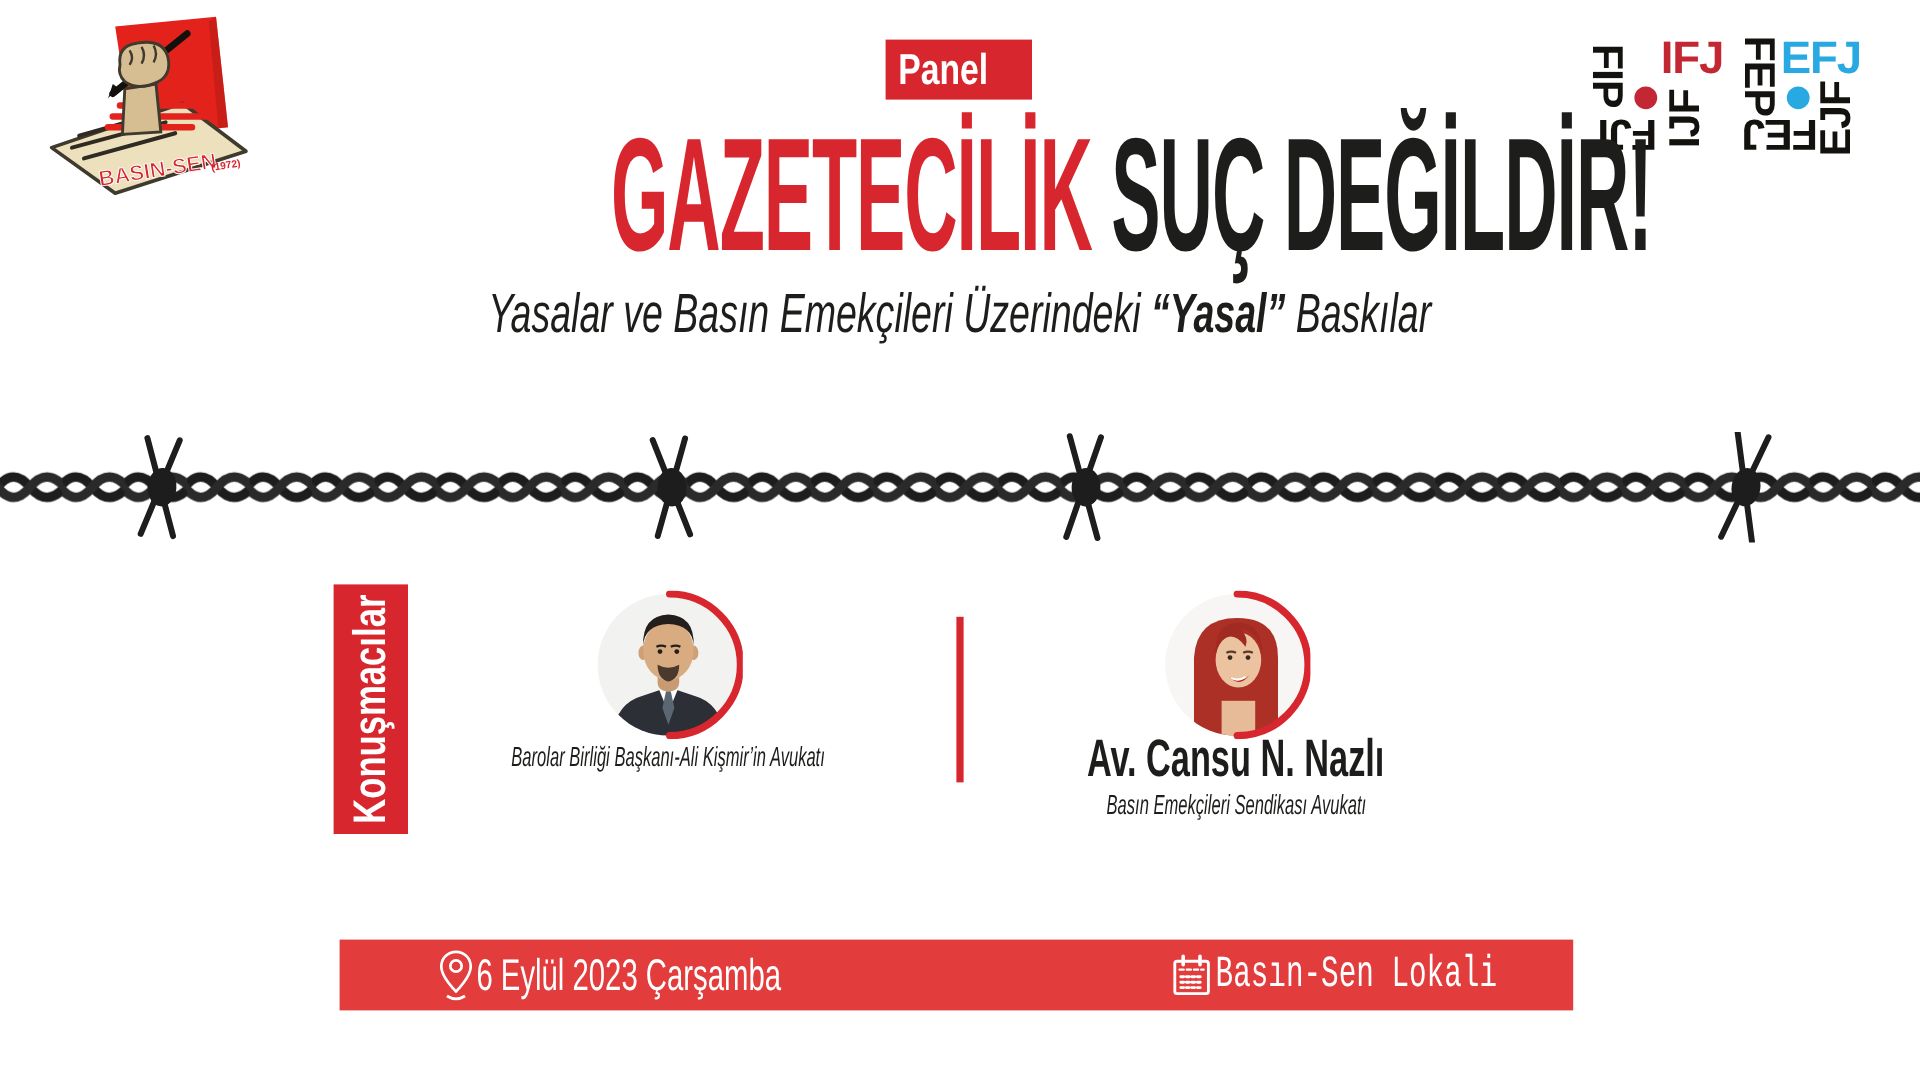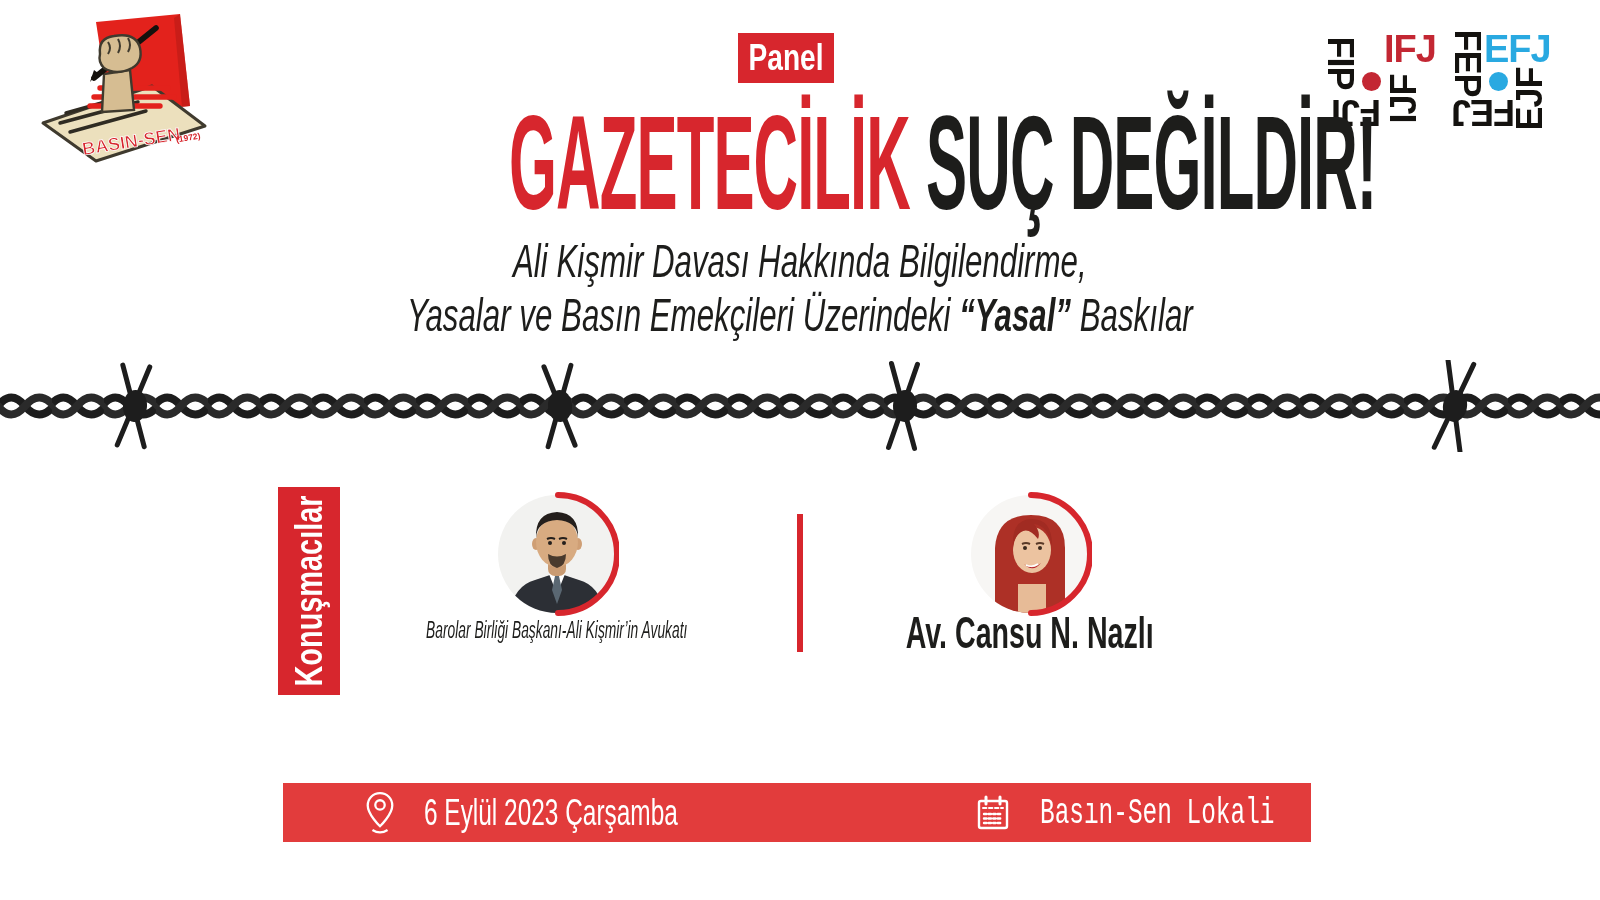--- a/index.html
+++ b/index.html
@@ -7,21 +7,21 @@
     position:relative;width:1600px;height:900px;overflow:hidden;background:#fff;
     font-family:"Liberation Sans","DejaVu Sans",sans-serif;
   }
   .cx{display:inline-block;white-space:nowrap;transform:scaleX(var(--sx,1));transform-origin:50% 50%;}
   .cx-l{transform-origin:0 50%;}
 
   
   .union-logo{position:absolute;left:38px;top:12px;width:172px;height:152px;}
 
   
-  .badge{position:absolute;left:738px;top:33px;width:96px;height:50px;
+  .badge{position:absolute;left:738px;top:33px;width:122px;height:50px;
     background:var(--red,#d7262d);display:flex;align-items:center;justify-content:flex-start;}
   .badge span{color:#fff;font-weight:700;font-size:36px;}
 
   
   .title{position:absolute;left:0;top:96px;width:1600px;text-align:center;line-height:1;}
   .title .inner{font-weight:700;font-size:134px;letter-spacing:-2px;}
   .t-red{color:var(--red,#d7262d);}
   .t-black{color:var(--title_black,#1d1d1b);}
 
   
@@ -57,21 +57,21 @@
   .speaker{position:absolute;top:492px;width:440px;text-align:center;}
   .speaker.sp1{left:337px;}
   .speaker.sp2{left:810px;text-decoration:underline;}
   .avatar{width:124px;height:124px;margin:0 auto;display:block;}
   .name{margin-top:-6px;font-weight:700;font-size:44px;color:#1d1d1b;line-height:1.05;}
   .role{font-style:italic;font-size:23px;color:#1d1d1b;line-height:1.2;margin-top:1px;}
   .divider{position:absolute;left:797px;top:514px;width:6px;height:138px;background:var(--red,#d7262d);}
 
   
   .footer-bar{position:absolute;left:283px;top:783px;width:1028px;height:59px;background:var(--bar_red,#e23c3c);}
-  .fgroup{position:absolute;top:0;height:59px;display:flex;align-items:center;gap:27px;color:#fff;}
+  .fgroup{position:absolute;top:0;height:59px;display:flex;align-items:center;gap:0;color:#fff;}
   .fg1{left:80px;}
   .fg2{left:487px;}
   .fg3{left:690px;font-family:Liberation Mono, monospace;}
   .ftext{font-size:37px;font-weight:400;}
   .ficon{flex:0 0 auto;display:block;}
 </style>
 </head>
 <body>
 
 <div id="poster">
@@ -137,21 +137,20 @@
     <div class="pl-bottom">
         <span>FEJ</span>
       </div>
   </div>
 
   <div class="title">
     <span class="cx inner" style="--sx:.46"><span class="t-red">GAZETECİLİK</span> <span class="t-black">SUÇ DEĞİLDİR!</span></span>
   </div>
 
   <div class="subtitle">
-    <div><span class="cx" style="--sx:.68">Ali Kişmir Davası Hakkında Bilgilendirme,</span></div>
     <div><span class="cx" style="--sx:.68"><span>Yasalar ve Basın Emekçileri Üzerindeki</span> <span class="emph">“Yasal”</span> <span>Baskılar</span></span></div>
   </div>
 
   <svg class="wire" viewBox="0 0 1600 92">
     <defs>
       <pattern id="braid" x="0" y="0" width="52" height="92" patternUnits="userSpaceOnUse">
         <path d="M-2 46 Q11 29 25 46 Q39 63 54 46" fill="none" stroke="#1d1d1d" stroke-width="8" stroke-linecap="round"></path>
         <path d="M-2 46 Q11 63 25 46 Q39 29 54 46" fill="none" stroke="#2a2a2a" stroke-width="8" stroke-linecap="round"></path>
       </pattern>
     </defs>
@@ -229,20 +228,21 @@
         <path d="M45 56 Q43 27 64 27 Q85 27 84 56 Q81 34 66 32 Q73 40 70 47 Q58 31 48 45 Q45 50 45 56 Z" fill="#a12b22"></path>
         <path d="M54 52 Q58 50 62 52 M68 52 Q72 50 76 52" stroke="#5a3a28" stroke-width="2" fill="none"></path>
         <circle cx="57" cy="56" r="2" fill="#3c2a1e"></circle>
         <circle cx="72" cy="56" r="2" fill="#3c2a1e"></circle>
         <path d="M56 72 Q64 79 73 71 Q65 81 56 72 Z" fill="#b3202c"></path>
         <path d="M58 73 Q64 76 70 72" stroke="#ffffff" stroke-width="1.6" fill="none"></path>
       </g>
       <path d="M63 3 A59 59 0 0 1 63 121" fill="none" stroke="var(--red,#d7262d)" stroke-width="6" stroke-linecap="round"></path>
     </svg>
     <div class="name"><span class="cx" style="--sx:.65">Av. Cansu N. Nazlı</span></div>
+    <div class="role"><span class="cx" style="--sx:.6">Basın Emekçileri Sendikası Avukatı</span></div>
   </div>
 
   <div class="footer-bar">
     <div class="fgroup fg1">
       <svg class="ficon" width="34" height="46" viewBox="0 0 36 48" fill="none" stroke="#ffffff" stroke-width="2.4">
         <path d="M18 3 C10.5 3 5 8.8 5 16 c0 9.5 13 22 13 22 s13 -12.5 13 -22 c0 -7.2 -5.5 -13 -13 -13 z"></path>
         <circle cx="18" cy="15.5" r="5"></circle>
         <path d="M10 42 q8 5 16 0"></path>
       </svg>
       <span class="ftext cx cx-l" style="--sx:.66">6 Eylül 2023 Çarşamba</span>

